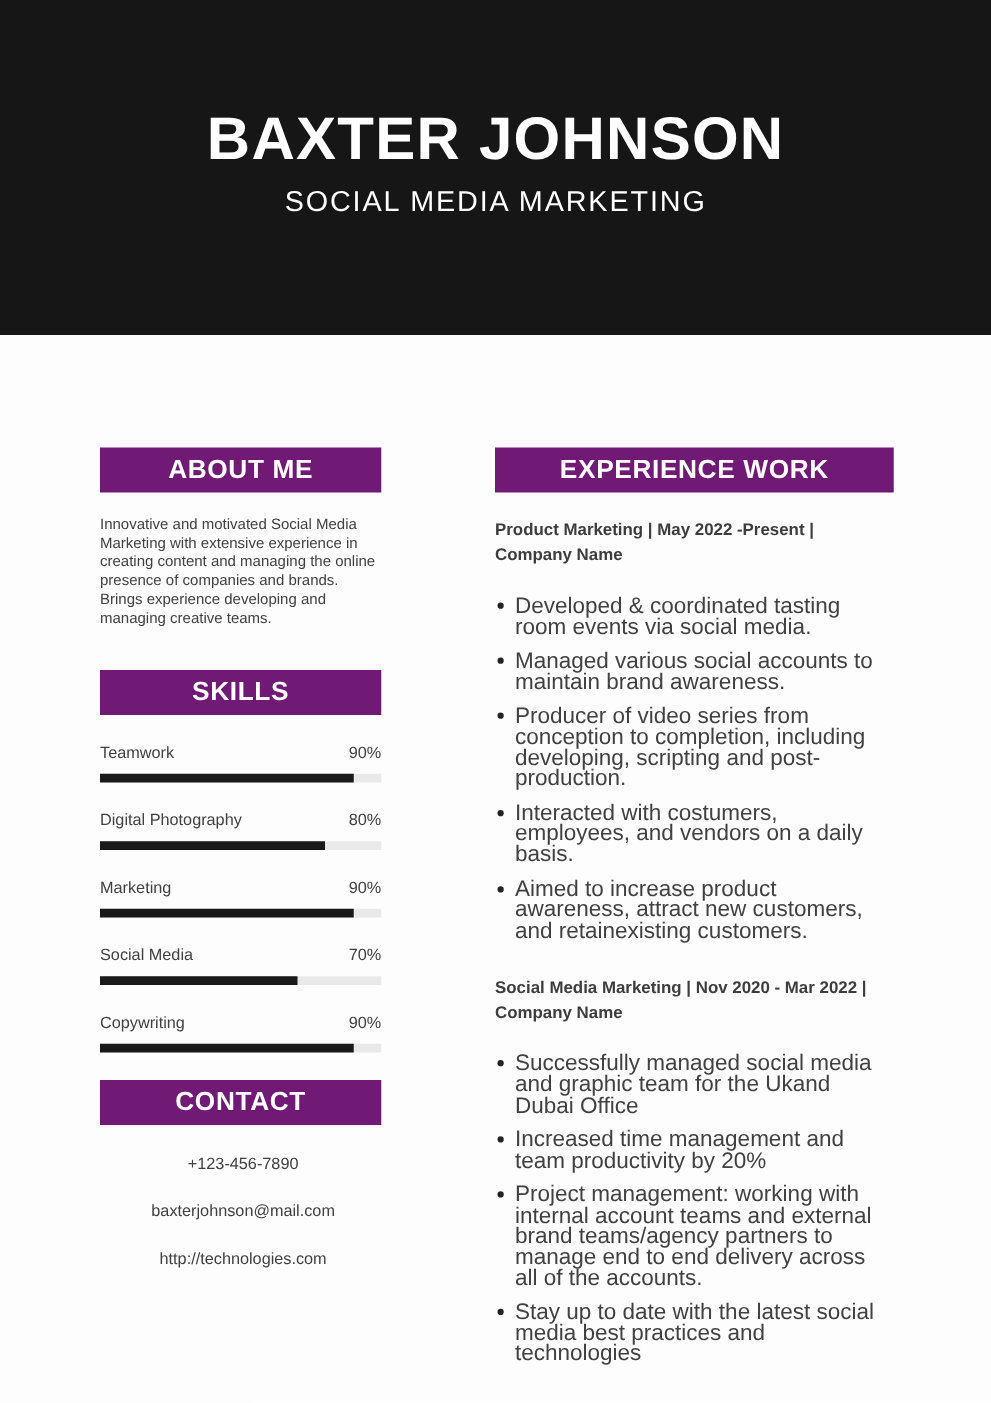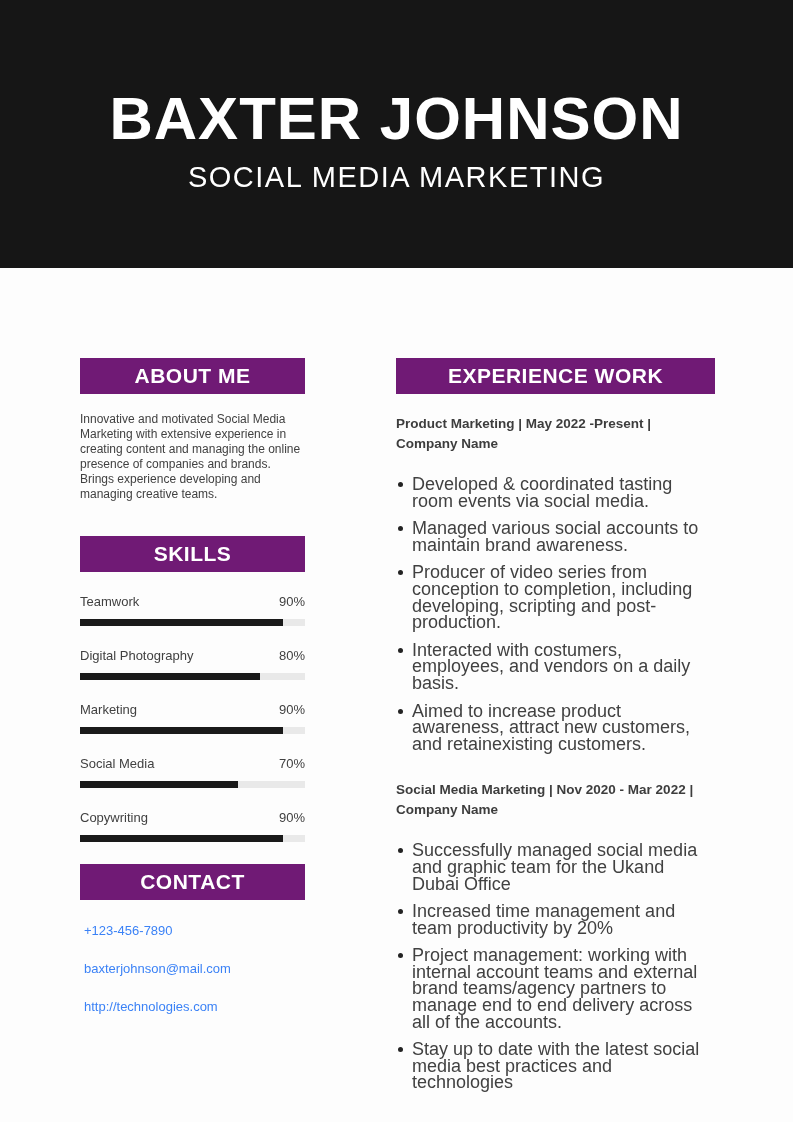--- a/index.html
+++ b/index.html
@@ -16,28 +16,28 @@
 
   
   .header {
     height:268px;
     background:#161616;
     color:#ffffff;
     text-align:center;
   }
   .name {
     padding-top:86px;
-    font-size:60px;
+    font-size:48px;
     font-weight:700;
     letter-spacing:1px;
     line-height:1.1;
   }
   .subtitle {
     margin-top:9px;
-    font-size:29px;
+    font-size:23px;
     font-weight:400;
     letter-spacing:1.5px;
   }
 
   
   .columns {
     display:flex;
     margin:90px 78px 0 80px;
   }
   .left-col  { width:225px; flex-shrink:0; }
@@ -78,22 +78,23 @@
 
   
   .contact-bar { margin-top:10px; }
   .contact-list {
     list-style:none;
     margin-top:23px;
     padding-left:4px;
   }
   .contact-list li {
     font-size:13px;
-    color:#3b82f6;
+    color:#404040;
     margin-bottom:23px;
+    text-align:center;
   }
 
   
   .job { margin-top:20px; }
   .job + .job { margin-top:28px; }
   .job-heading {
     font-size:13.5px;
     font-weight:700;
     color:#3d3d3d;
     line-height:20px;

